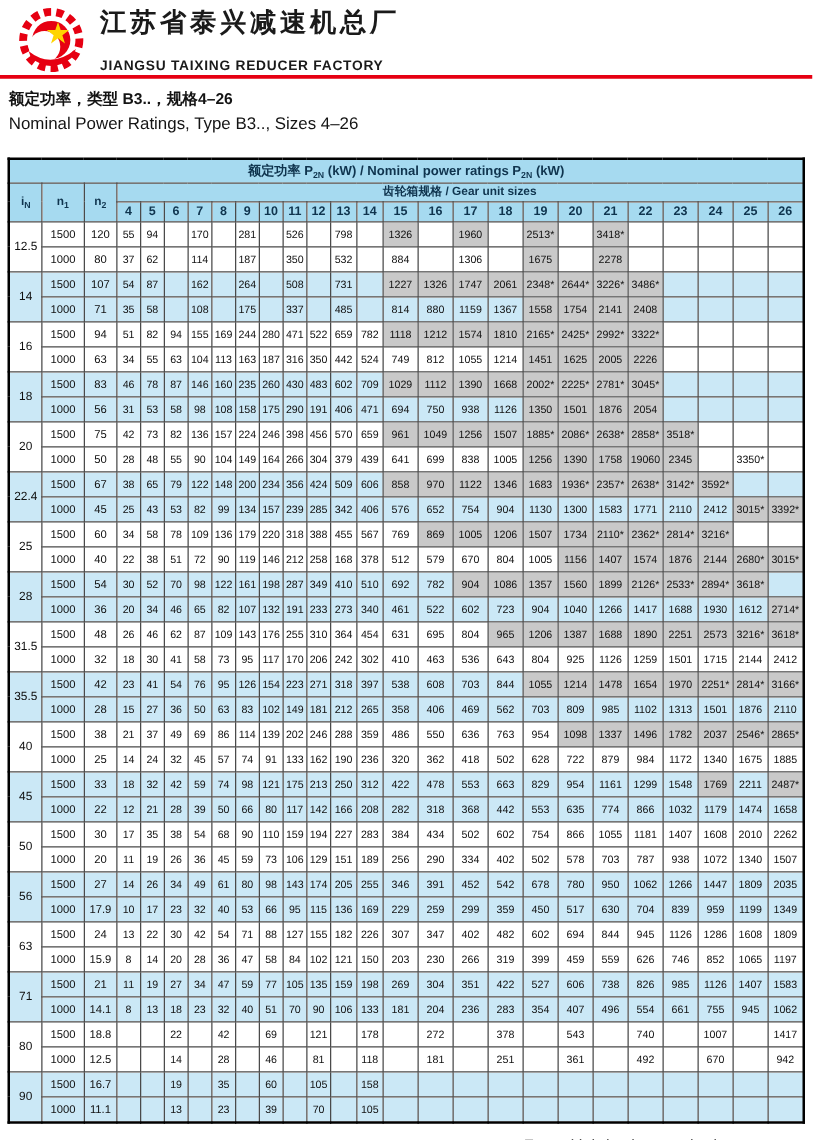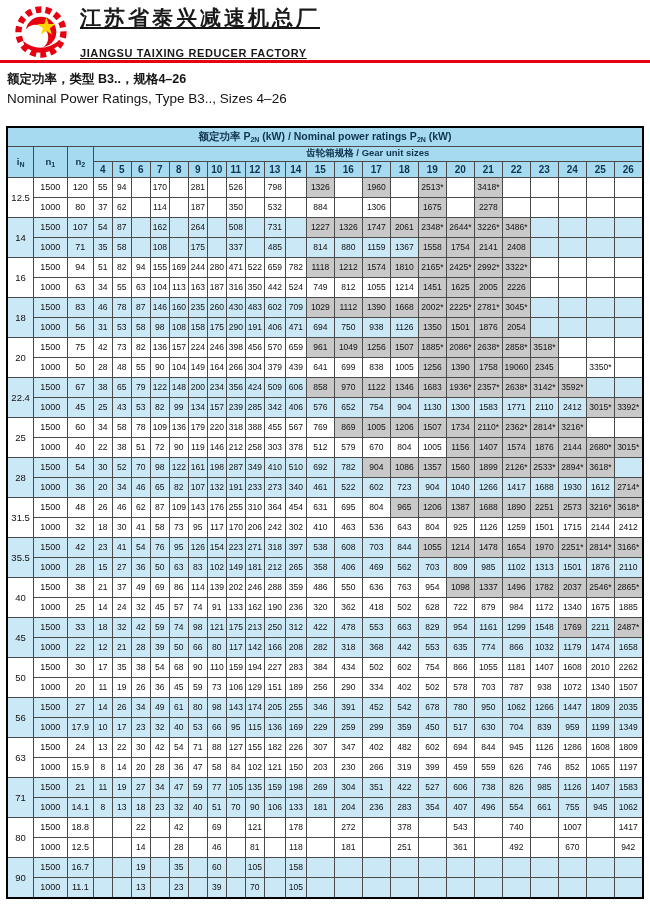--- a/index.html
+++ b/index.html
@@ -11,21 +11,21 @@
   }
   *{box-sizing:border-box;}
   html,body{margin:0;padding:0;}
   body{
     width:650px;height:912px;background:#ffffff;color:#141414;
     font-family:"Liberation Sans",sans-serif;overflow:hidden;
   }
   
   .brand-row{display:flex;align-items:center;padding:7px 10px 2px 14px;height:58px;}
   .logo{flex:0 0 auto;}
-  .company{margin-left:12px;text-decoration:underline;}
+  .company{margin-left:12px;}
   .company-cn{font-size:21px;font-weight:bold;letter-spacing:3px;color:#1a1a1a;}
   .company-en{font-size:11px;font-weight:bold;letter-spacing:.6px;color:#1a1a1a;margin-top:15px;}
   .red-rule{height:3px;background:var(--accent-red);margin-top:2px;}
   
   .title-block{padding:8px 7px 19px 7px;}
   .title-cn{font-size:12.5px;font-weight:bold;}
   .title-en{font-size:13.5px;margin-top:3px;}
   
   table{border-collapse:collapse;table-layout:fixed;width:635px;margin:1px auto 0 auto;border:2px solid #000;}
   th,td{border:1px solid var(--border-dark);text-align:center;padding:0;white-space:nowrap;overflow:hidden;}
@@ -498,21 +498,21 @@
         <td class="col-n2">40</td>
         <td>22</td>
         <td>38</td>
         <td>51</td>
         <td>72</td>
         <td>90</td>
         <td>119</td>
         <td>146</td>
         <td>212</td>
         <td>258</td>
-        <td>303</td>
+        <td>168</td>
         <td>378</td>
         <td>512</td>
         <td>579</td>
         <td>670</td>
         <td>804</td>
         <td>1005</td>
         <td class="grey">1156</td>
         <td class="grey">1407</td>
         <td class="grey">1574</td>
         <td class="grey">1876</td>

